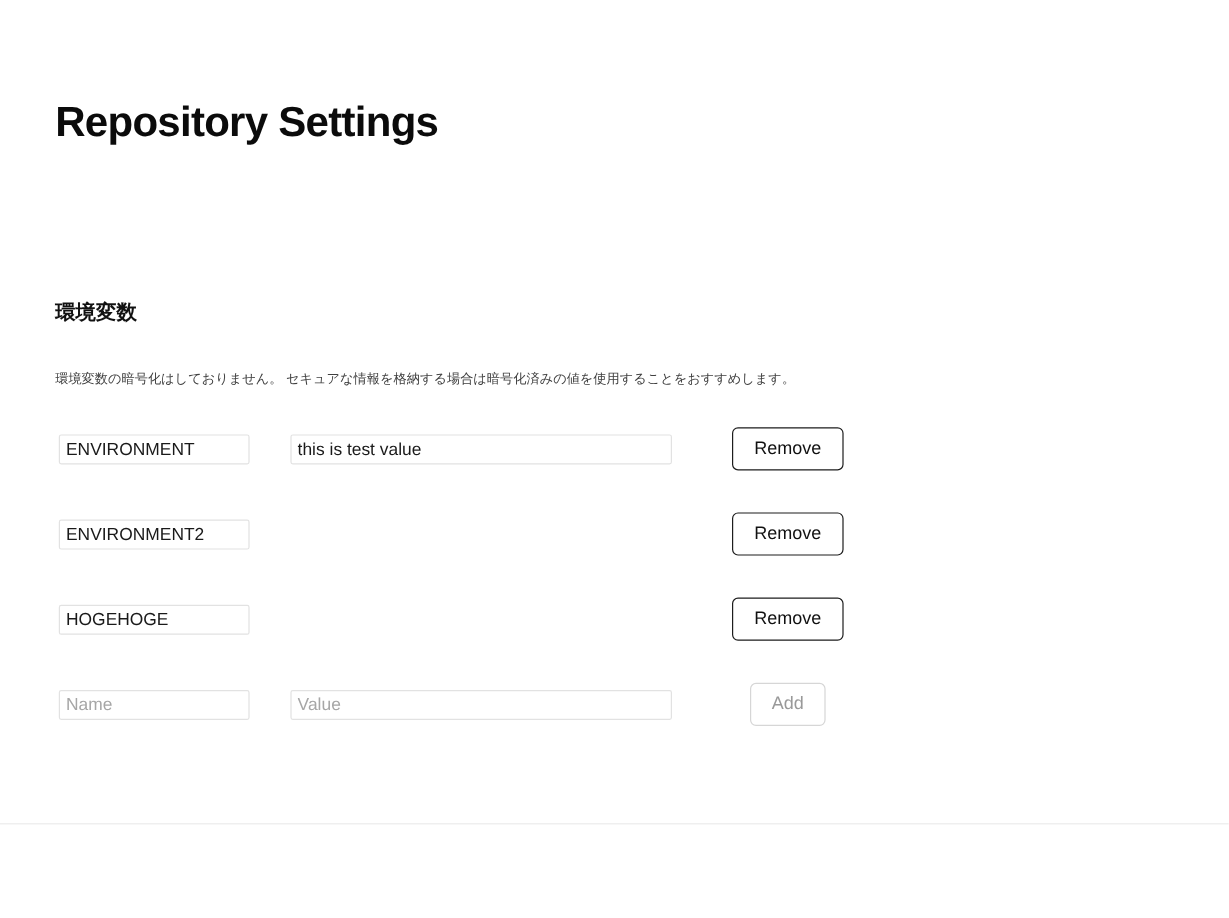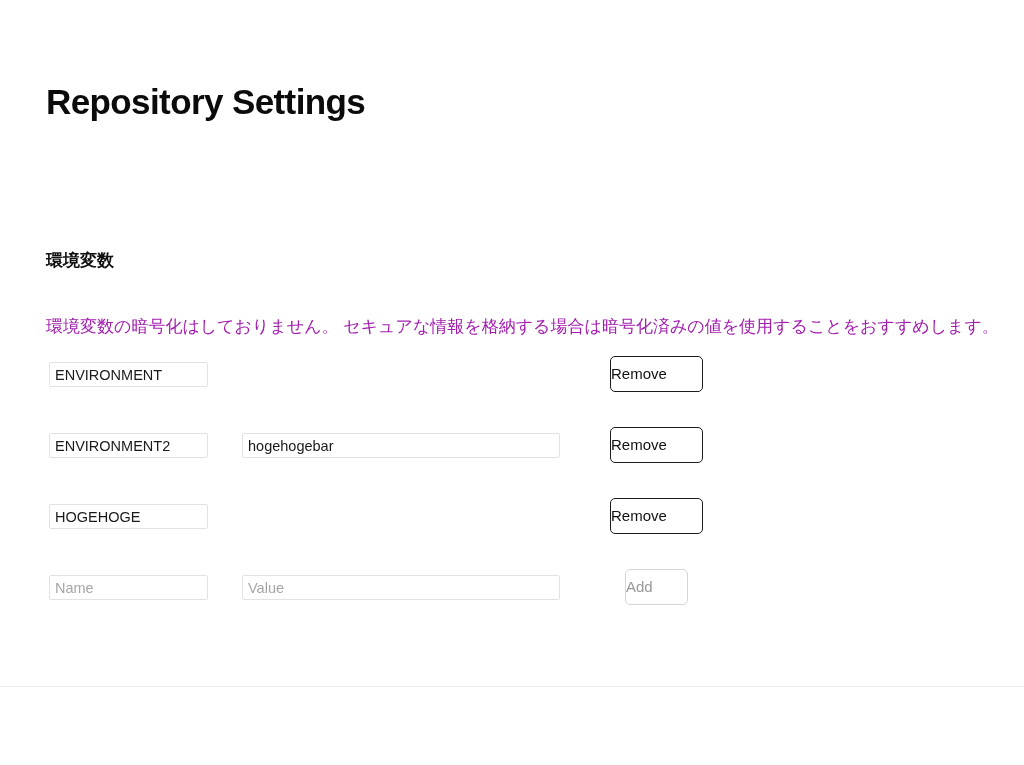--- a/index.html
+++ b/index.html
@@ -64,23 +64,23 @@
     color: #111111;
     margin: 0;
     white-space: nowrap;
     font-family: Liberation Mono, monospace;
   }
 
   .section-desc {
     position: absolute;
     left: 46px;
     top: 298px;
-    font-size: 17px;
+    font-size: 11px;
     line-height: 1.4;
-    color: #a21caf;
+    color: #404040;
     white-space: nowrap;
   }
 
   .env-list {
     position: absolute;
     left: 0;
     top: 350px;
     width: 1024px;
   }
 
@@ -123,21 +123,21 @@
     box-sizing: border-box;
     top: 6px;
     height: 36px;
     background: #ffffff;
     font-family: "Liberation Sans", "DejaVu Sans", sans-serif;
     font-size: 15px;
     border-radius: 5px;
     cursor: pointer;
     padding: 0;
     line-height: 34px;
-    text-align: left;
+    text-align: center;
   }
   .row-button.remove-btn {
     left: 610px;
     width: 93px;
     border: 1px solid #1d1d1d;
     color: #111111;
   }
   .row-button.add-btn {
     left: 625px;
     width: 63px;
@@ -163,26 +163,26 @@
 
 
   <h2 class="section-heading">環境変数</h2>
 
   <p class="section-desc">環境変数の暗号化はしておりません。 セキュアな情報を格納する場合は暗号化済みの値を使用することをおすすめします。</p>
 
   <div class="env-list">
 
     <div class="env-row">
       <input class="env-input name-field" type="text" value="ENVIRONMENT" style="">
+      <input class="env-input value-field" type="text" value="this is test value" style="">
       <button class="row-button remove-btn">Remove</button>
     </div>
 
     <div class="env-row">
       <input class="env-input name-field" type="text" value="ENVIRONMENT2" style="">
-      <input class="env-input value-field" type="text" value="hogehogebar" style="">
       <button class="row-button remove-btn">Remove</button>
     </div>
 
     <div class="env-row">
       <input class="env-input name-field" type="text" value="HOGEHOGE" style="">
       <button class="row-button remove-btn">Remove</button>
     </div>
 
     <div class="env-row">
       <input class="env-input name-field" type="text" placeholder="Name" style="">

